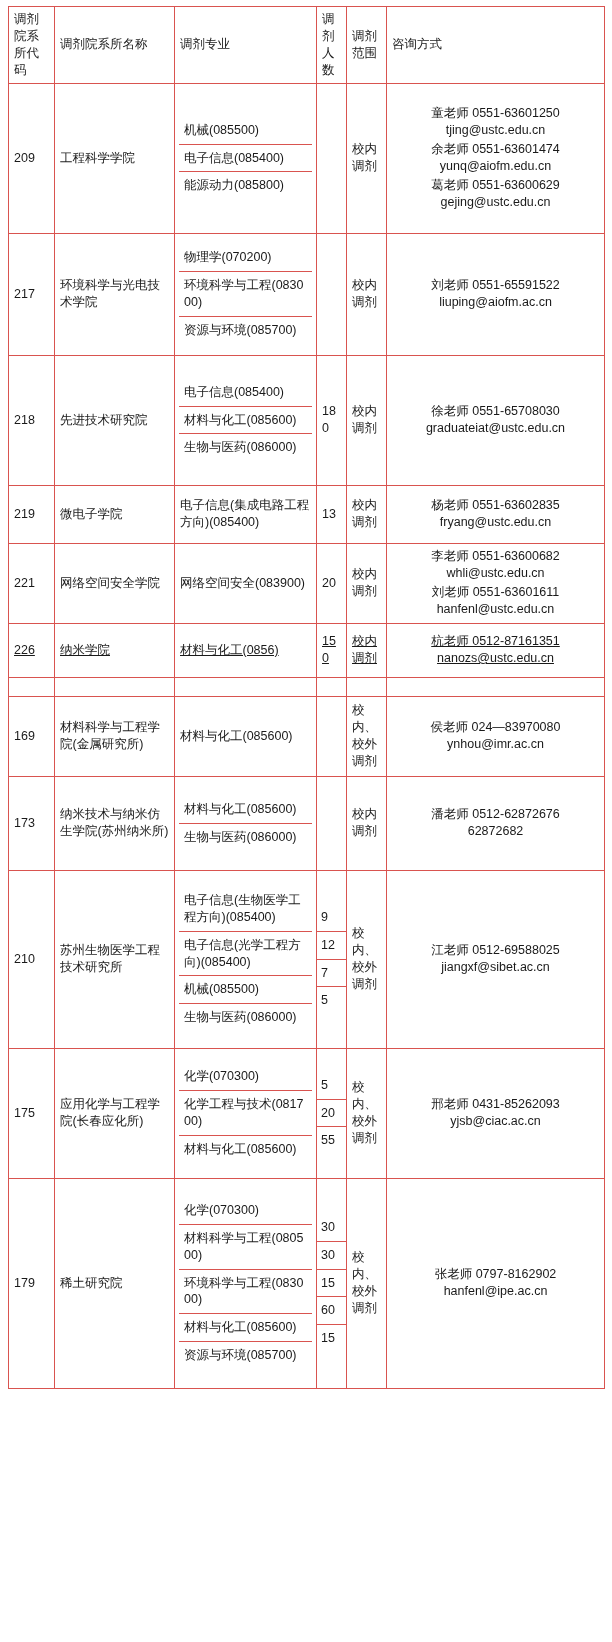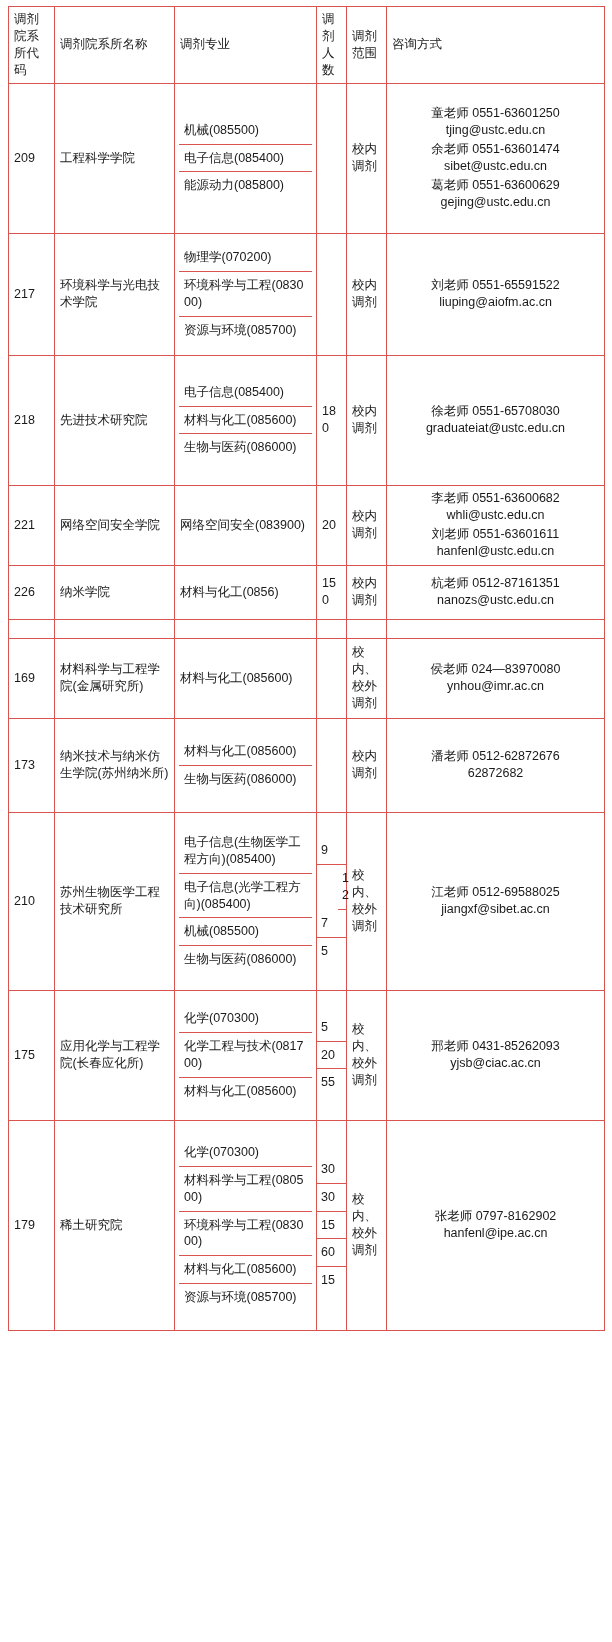--- a/index.html
+++ b/index.html
@@ -107,21 +107,21 @@
       </td>
       <td class="num"></td>
       <td class="scope">校内调剂</td>
       <td class="contact">
         <div class="blk">
           <div>童老师 0551-63601250</div>
           <div>tjing@ustc.edu.cn</div>
         </div>
         <div class="blk">
           <div>余老师 0551-63601474</div>
-          <div>sibet@ustc.edu.cn</div>
+          <div>yunq@aiofm.edu.cn</div>
         </div>
         <div class="blk">
           <div>葛老师 0551-63600629</div>
           <div>gejing@ustc.edu.cn</div>
         </div>
       </td>
     </tr>
 
 
     <tr style="height:122px;">
@@ -153,40 +153,53 @@
       <td class="num">180</td>
       <td class="scope">校内调剂</td>
       <td class="contact">
         <div class="blk">
           <div>徐老师 0551-65708030</div>
           <div>graduateiat@ustc.edu.cn</div>
         </div>
       </td>
     </tr>
 
+    <tr style="height:58px;">
+      <td class="code">219</td>
+      <td>微电子学院</td>
+      <td>电子信息(集成电路工程方向)(085400)</td>
+      <td class="num">13</td>
+      <td class="scope">校内调剂</td>
+      <td class="contact">
+        <div class="blk">
+          <div>杨老师 0551-63602835</div>
+          <div>fryang@ustc.edu.cn</div>
+        </div>
+      </td>
+    </tr>
 
     <tr style="height:80px;">
       <td class="code">221</td>
       <td>网络空间安全学院</td>
       <td>网络空间安全(083900)</td>
       <td class="num">20</td>
       <td class="scope">校内调剂</td>
       <td class="contact">
         <div class="blk">
           <div>李老师 0551-63600682</div>
           <div>whli@ustc.edu.cn</div>
         </div>
         <div class="blk">
           <div>刘老师 0551-63601611</div>
           <div>hanfenl@ustc.edu.cn</div>
         </div>
       </td>
     </tr>
 
-    <tr style="height:54px;">
+    <tr style="height:54px;text-decoration:underline;">
       <td class="code">226</td>
       <td>纳米学院</td>
       <td>材料与化工(0856)</td>
       <td class="num">150</td>
       <td class="scope">校内调剂</td>
       <td class="contact">
         <div class="blk">
           <div>杭老师 0512-87161351</div>
           <div>nanozs@ustc.edu.cn</div>
         </div>
@@ -237,21 +250,21 @@
       <td class="code">210</td>
       <td>苏州生物医学工程技术研究所</td>
       <td class="majors">
         <div class="mrow" style="height:27%;">电子信息(生物医学工程方向)(085400)</div>
         <div class="mrow" style="height:27%;">电子信息(光学工程方向)(085400)</div>
         <div class="mrow" style="height:19%;">机械(085500)</div>
         <div class="mrow" style="height:27%;">生物与医药(086000)</div>
       </td>
       <td class="nums">
         <div class="nrow" style="height:27%;">9</div>
-        <div class="nrow" style="height:27%;margin-left:21px;">12</div>
+        <div class="nrow" style="height:27%;">12</div>
         <div class="nrow" style="height:19%;">7</div>
         <div class="nrow" style="height:27%;">5</div>
       </td>
       <td class="scope">校内、校外调剂</td>
       <td class="contact">
         <div class="blk">
           <div>江老师 0512-69588025</div>
           <div>jiangxf@sibet.ac.cn</div>
         </div>
       </td>

